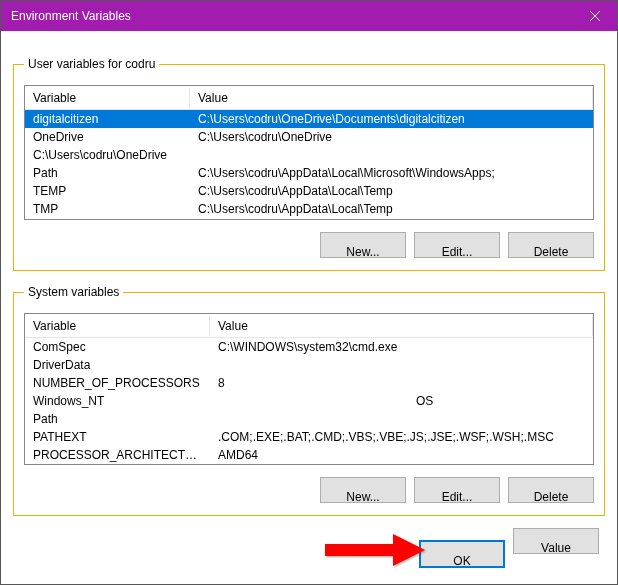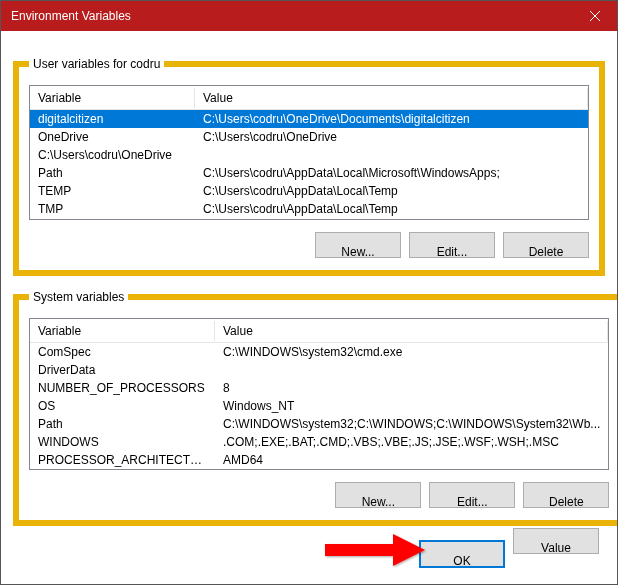--- a/index.html
+++ b/index.html
@@ -8,21 +8,21 @@
     font-family: 'Segoe UI', Tahoma, sans-serif;
     font-size: 12px;
     background: #fff;
     width: 618px;
     height: 585px;
     overflow: hidden;
     border: 1px solid #555;
     position: relative;
   }
   .titlebar {
-    background: #b91c1c;
+    background: #a21caf;
     color: #fff;
     height: 30px;
     display: flex;
     align-items: center;
     padding: 0 10px;
     font-size: 12px;
     position: relative;
   }
   .titlebar .title { flex: 1; }
   .titlebar .close {
@@ -33,21 +33,21 @@
     justify-content: center;
     margin-right: -10px;
     cursor: pointer;
   }
   .titlebar .close svg { width: 10px; height: 10px; }
   .content {
     padding: 12px;
     position: relative;
   }
   fieldset.group {
-    border: 6px solid #eab308;
+    border: 1px solid #eab308;
     margin: 14px 0 12px 0;
     padding: 14px 10px 12px 10px;
     position: relative;
   }
   fieldset.group legend {
     padding: 0 4px;
     color: #000;
     font-size: 12px;
   }
   .listbox {
@@ -209,29 +209,28 @@
             <div class="cell col-val">C:\WINDOWS\system32\cmd.exe</div>
           </div>
           <div class="list-row">
             <div class="cell col-var2">DriverData</div>
           </div>
           <div class="list-row">
             <div class="cell col-var2">NUMBER_OF_PROCESSORS</div>
             <div class="cell col-val">8</div>
           </div>
           <div class="list-row">
+            <div class="cell col-val">Windows_NT</div>
             <div class="cell col-var2">OS</div>
-            <div class="cell col-val">Windows_NT</div>
           </div>
           <div class="list-row">
             <div class="cell col-var2">Path</div>
-            <div class="cell col-val">C:\WINDOWS\system32;C:\WINDOWS;C:\WINDOWS\System32\Wb...</div>
-          </div>
-          <div class="list-row">
-            <div class="cell col-var2">WINDOWS</div>
+          </div>
+          <div class="list-row">
+            <div class="cell col-var2">PATHEXT</div>
             <div class="cell col-val">.COM;.EXE;.BAT;.CMD;.VBS;.VBE;.JS;.JSE;.WSF;.WSH;.MSC</div>
           </div>
           <div class="list-row">
             <div class="cell col-var2">PROCESSOR_ARCHITECTURE</div>
             <div class="cell col-val">AMD64</div>
           </div>
         </div>
     </div>
     <div class="btnrow">
       <button class="btn">New...</button>

